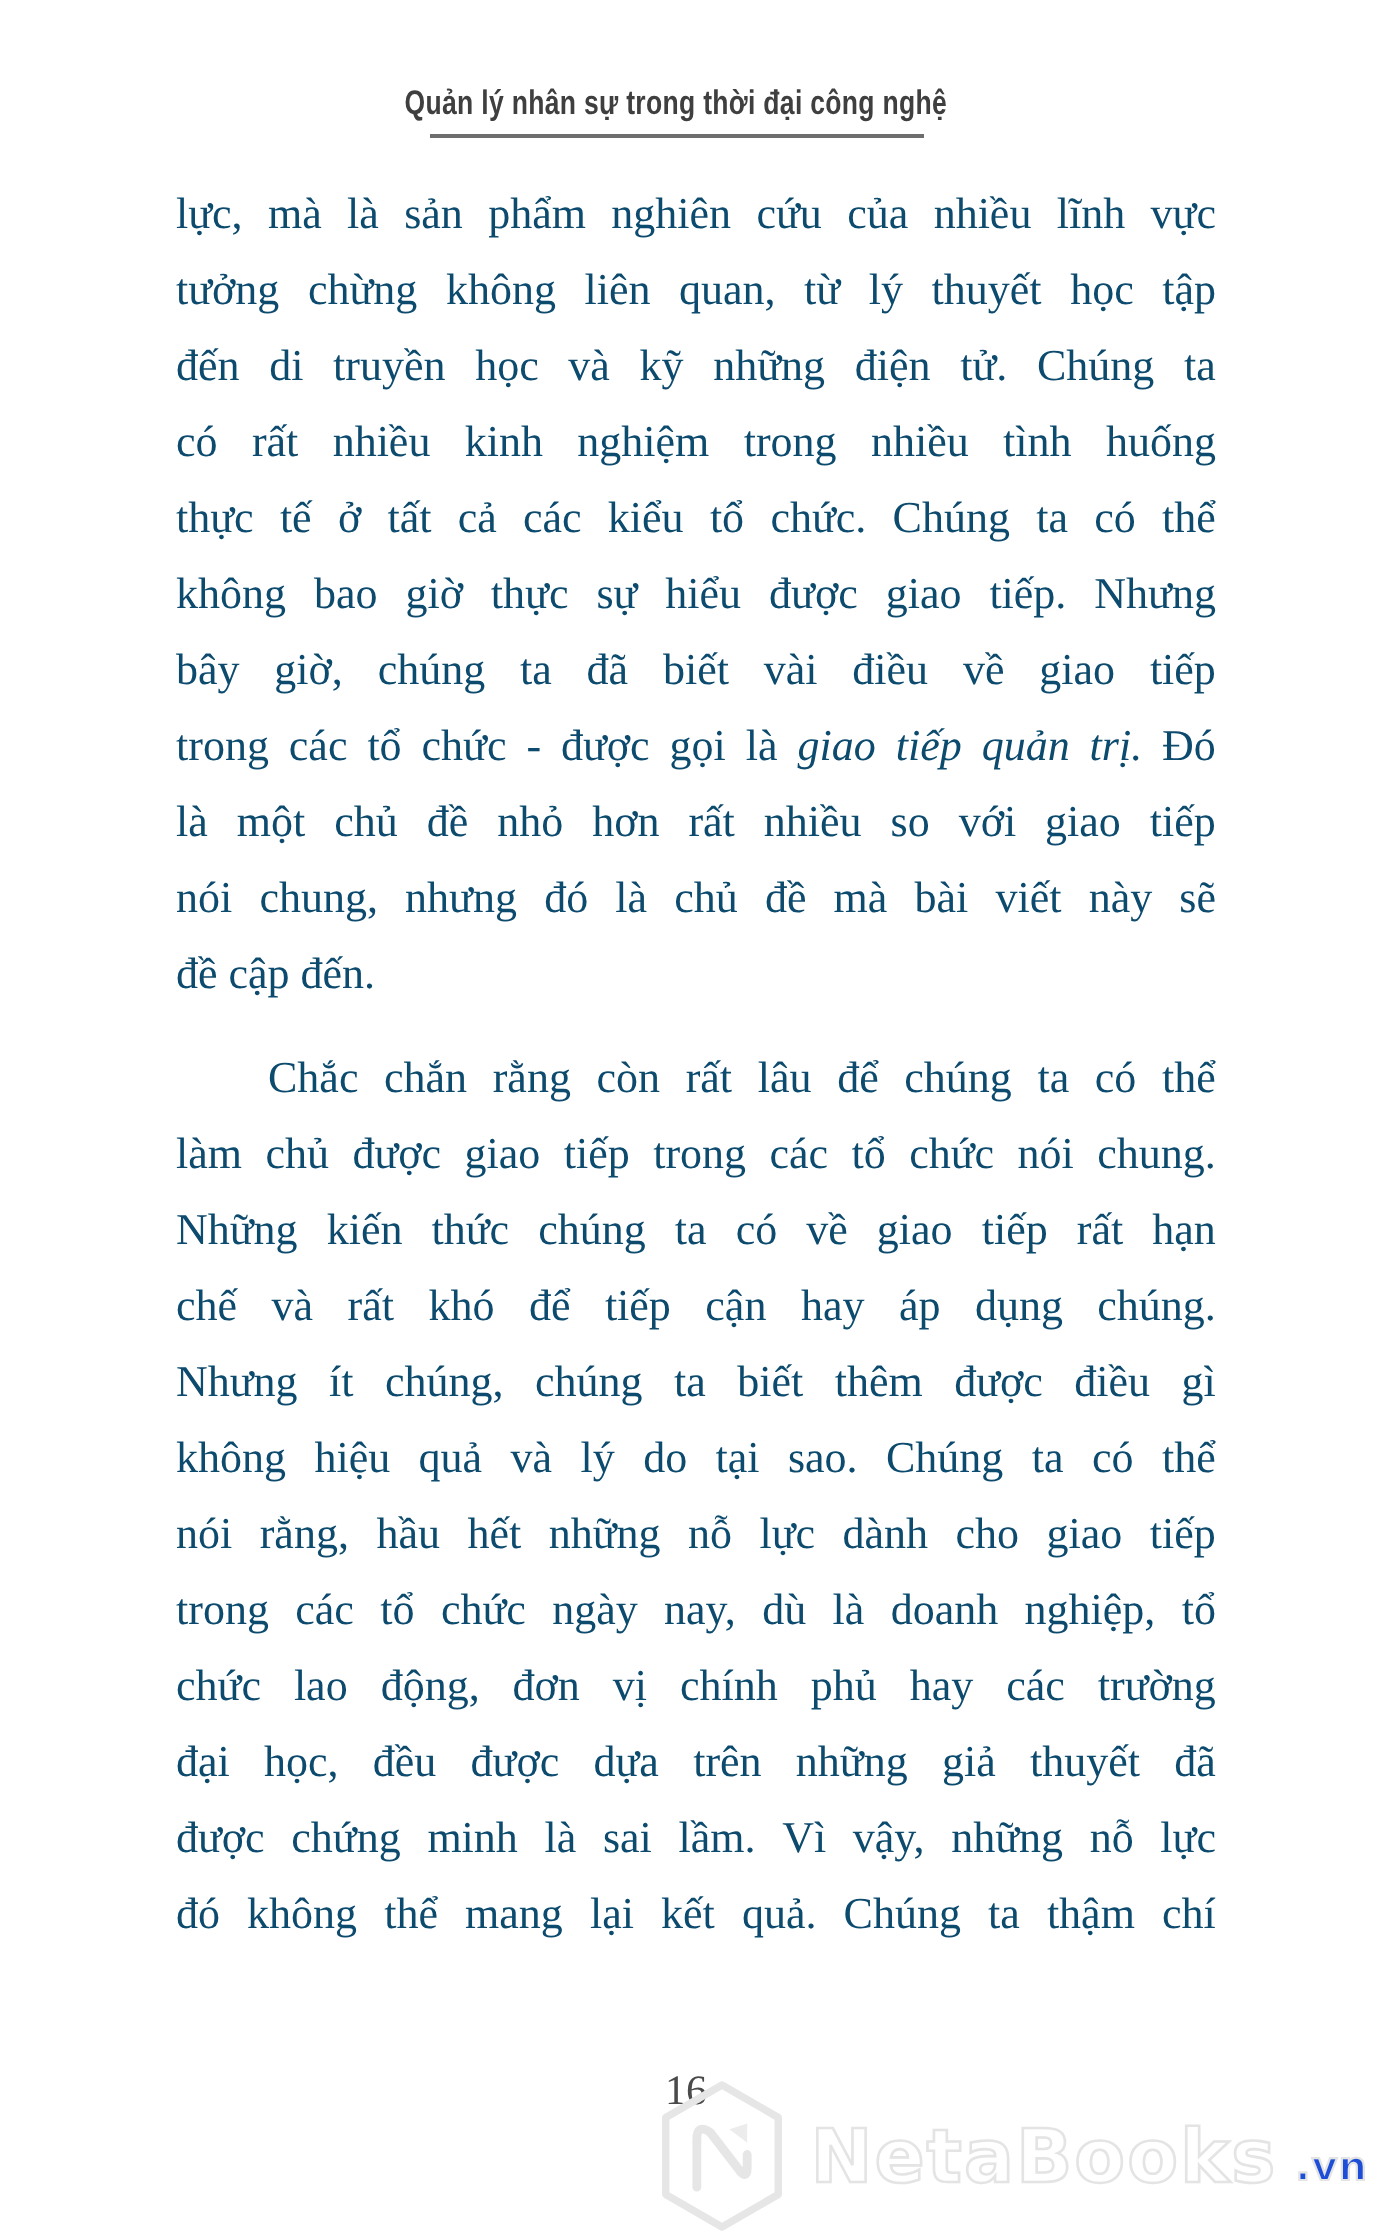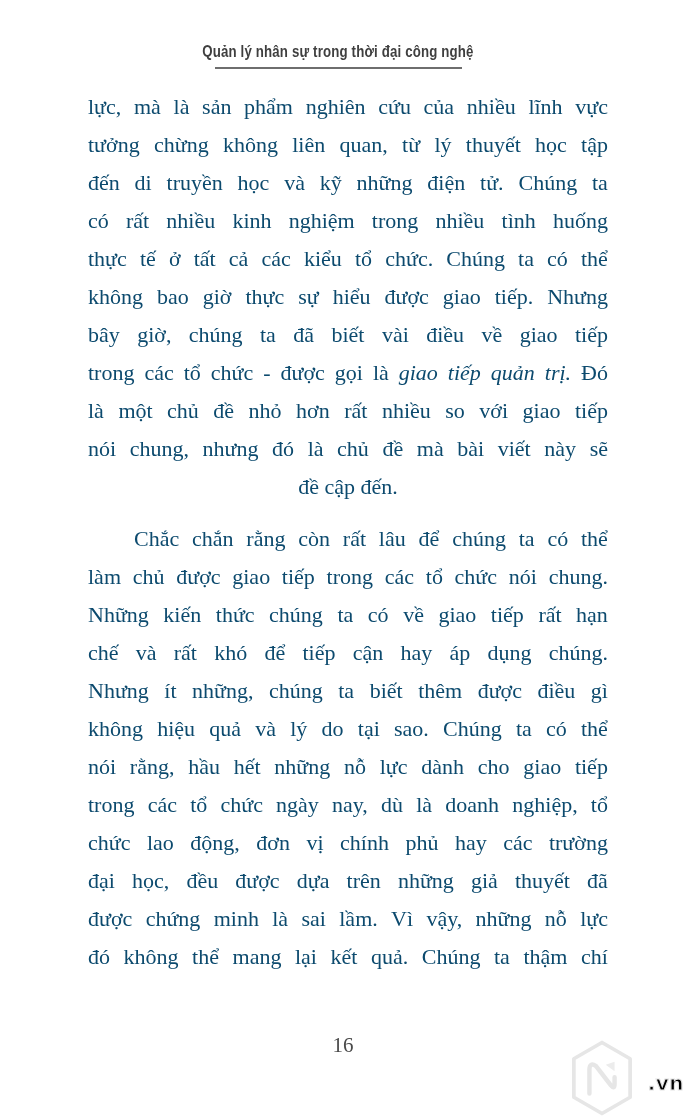--- a/index.html
+++ b/index.html
@@ -52,21 +52,21 @@
     display: flex;
     justify-content: space-between;
     align-items: baseline;
     line-height: 38px;
     white-space: nowrap;
   }
   .line.indent { padding-left: 46px; }
   .line.line-last {
     display: block;
     white-space: normal;
-    text-align: center;
+    text-align: left;
   }
   .it { font-style: italic; }
 
   
   .page-number {
     position: absolute;
     top: 1033px;
     left: 0;
     width: 686px;
     text-align: center;
@@ -91,21 +91,21 @@
     font-size: 37px;
     letter-spacing: 1px;
     color: #ffffff;
     -webkit-text-stroke: 1.3px #e4e4e4;
   }
   .wm-suffix {
     font-family: "DejaVu Sans", sans-serif;
     font-weight: 700;
     font-size: 20px;
     letter-spacing: 0.5px;
-    color: #000000;
+    color: #1d4ed8;
     -webkit-text-stroke: 1.1px #e4e4e4;
     align-self: center;
     margin-top: 10px;
     margin-left: 2px;
   }
 </style>
 </head>
 <body>
 
 <div class="page">
@@ -300,21 +300,21 @@
           <span class="word">tiếp</span>
           <span class="word">cận</span>
           <span class="word">hay</span>
           <span class="word">áp</span>
           <span class="word">dụng</span>
           <span class="word">chúng.</span>
         </div>
         <div class="line">
           <span class="word">Nhưng</span>
           <span class="word">ít</span>
-          <span class="word">những,</span>
+          <span class="word">chúng,</span>
           <span class="word">chúng</span>
           <span class="word">ta</span>
           <span class="word">biết</span>
           <span class="word">thêm</span>
           <span class="word">được</span>
           <span class="word">điều</span>
           <span class="word">gì</span>
         </div>
         <div class="line">
           <span class="word">không</span>
@@ -410,16 +410,17 @@
     </div>
 
   <div class="page-number">16</div>
 
   <div class="watermark">
     <svg class="wm-logo" width="74" height="80" viewBox="0 0 100 108" fill="none">
       <polygon points="50,6 88,28 88,80 50,102 12,80 12,28" stroke="#e6e6e6" stroke-width="5" stroke-linejoin="round" fill="none"></polygon>
       <path d="M33 75 L33 43 Q33 32 42 38 L62 64 Q67 70 67 62 L67 53" stroke="#e6e6e6" stroke-width="6" stroke-linecap="round" fill="none"></path>
       <path d="M55 36 L67 32 L67 45 Z" fill="#ececec"></path>
     </svg>
+    <span class="wm-text">NetaBooks</span>
     <span class="wm-suffix">.vn</span>
   </div>
 
 </div>
 
 </body></html>

